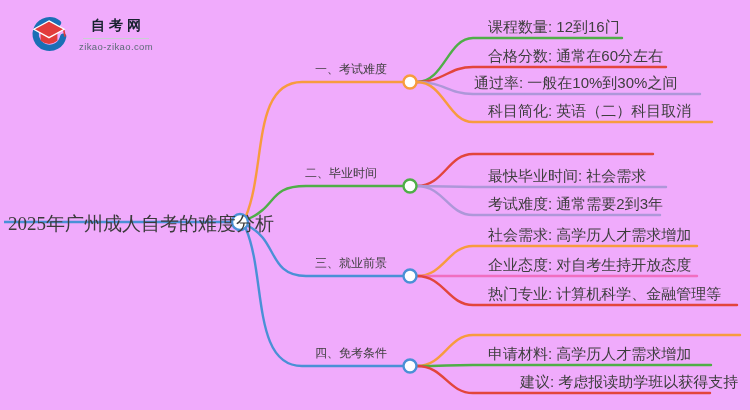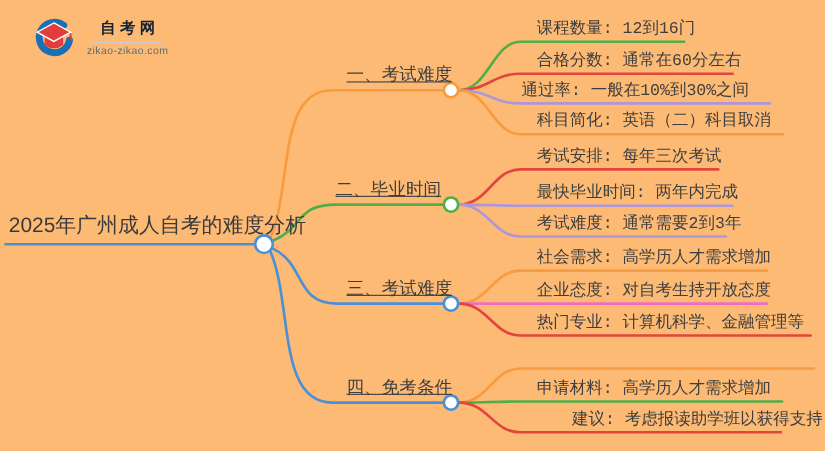--- a/index.html
+++ b/index.html
@@ -1,26 +1,26 @@
 <!DOCTYPE html>
 <html><head>
 <meta charset="utf-8">
 <style>
   html,body{margin:0;padding:0;background:#fff;}
   #stage{
-    position:relative;width:750px;height:410px;background:#fdba74;
+    position:relative;width:750px;height:410px;background:#f0abfc;
     overflow:hidden;font-family:"Liberation Sans","DejaVu Sans",sans-serif;
   }
   #mm-svg{position:absolute;left:0;top:0;width:750px;height:410px;}
   .node-label{
     position:absolute;white-space:nowrap;color:#3e3e3e;line-height:20px;
   }
   .central-label{font-size:19px;color:#3a3a3a;line-height:24px;}
-  .branch-label{font-size:16px;text-decoration:underline;}
-  .leaf-label{font-size:15px;font-family:Liberation Mono, monospace;}
+  .branch-label{font-size:12px;}
+  .leaf-label{font-size:15px;}
   
   .logo{position:absolute;left:28px;top:13px;display:flex;align-items:center;gap:9px;}
   .logo-icon{width:42px;height:42px;display:block;}
   .logo-text{display:flex;flex-direction:column;align-items:center;}
   .logo-title{font-size:14px;font-weight:bold;color:#17212e;letter-spacing:4px;padding-left:4px;}
   .logo-divider{width:66px;height:1px;background:#c9ced3;margin:3px 0 2px 0;}
   .logo-domain{font-size:9.5px;color:#5c6b77;letter-spacing:0.4px;}
 </style>
 </head>
 <body>
@@ -60,31 +60,30 @@
       <path d="M 34 15.5 L 35.2 22.5" stroke="#e23c3c" stroke-width="1.6" fill="none"></path>
       <path d="M 20 7.5 L 34.5 15.5 L 20 23.5 L 5.5 15.5 Z" fill="#e23c3c" stroke="#ffffff" stroke-width="1.2"></path>
     </svg>
     <div class="logo-text">
       <div class="logo-title">自考网</div>
       <div class="logo-divider"></div>
       <div class="logo-domain">zikao-zikao.com</div>
     </div>
   </div>
 
-  <div class="node-label central-label" style="left:8px;top:194px;">2025年广州成人自考的难度分析</div>
+  <div class="node-label central-label" style="left:8px;top:212px;font-family:Liberation Serif, serif;">2025年广州成人自考的难度分析</div>
 
 <div class="node-label leaf-label" style="left: 488px; top: 17px;">课程数量: 12到16门</div>
     <div class="node-label leaf-label" style="left: 488px; top: 46px;">合格分数: 通常在60分左右</div>
     <div class="node-label leaf-label" style="left: 464px; top: 73px; margin-left: 10px;">通过率: 一般在10%到30%之间</div>
     <div class="node-label leaf-label" style="left: 488px; top: 101px; text-align: center;">科目简化: 英语（二）科目取消</div>
     <div class="node-label branch-label" style="left: 315px; top: 59px;">一、考试难度</div>
-    <div class="node-label leaf-label" style="left: 488px; top: 133px;">考试安排: 每年三次考试</div>
-    <div class="node-label leaf-label" style="left: 488px; top: 166px;">最快毕业时间: 两年内完成</div>
+    <div class="node-label leaf-label" style="left: 488px; top: 166px;">最快毕业时间: 社会需求</div>
     <div class="node-label leaf-label" style="left: 488px; top: 194px;">考试难度: 通常需要2到3年</div>
     <div class="node-label branch-label" style="left: 305px; top: 163px;">二、毕业时间</div>
     <div class="node-label leaf-label" style="left: 488px; top: 225px;">社会需求: 高学历人才需求增加</div>
     <div class="node-label leaf-label" style="left: 488px; top: 255px;">企业态度: 对自考生持开放态度</div>
     <div class="node-label leaf-label" style="left: 488px; top: 284px;">热门专业: 计算机科学、金融管理等</div>
-    <div class="node-label branch-label" style="left: 315px; top: 253px;">三、考试难度</div>
+    <div class="node-label branch-label" style="left: 315px; top: 253px;">三、就业前景</div>
     <div class="node-label leaf-label" style="left: 488px; top: 344px;">申请材料: 高学历人才需求增加</div>
     <div class="node-label leaf-label" style="left: 488px; top: 372px; margin-left: 32px;">建议: 考虑报读助学班以获得支持</div>
     <div class="node-label branch-label" style="left: 315px; top: 343px;">四、免考条件</div>
   </div>
 
 </body></html>

